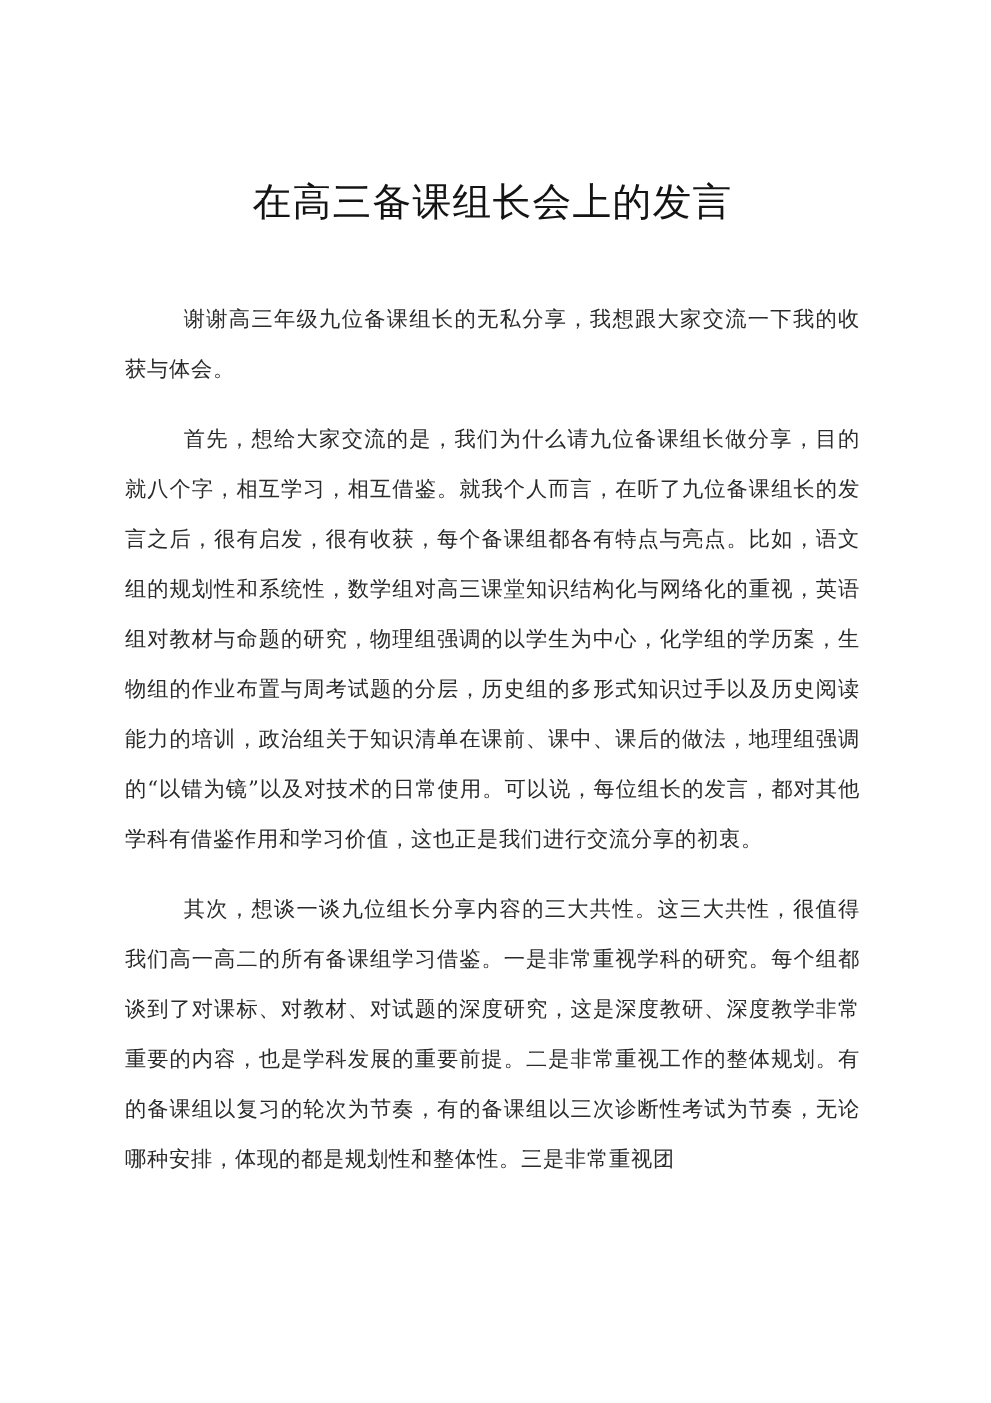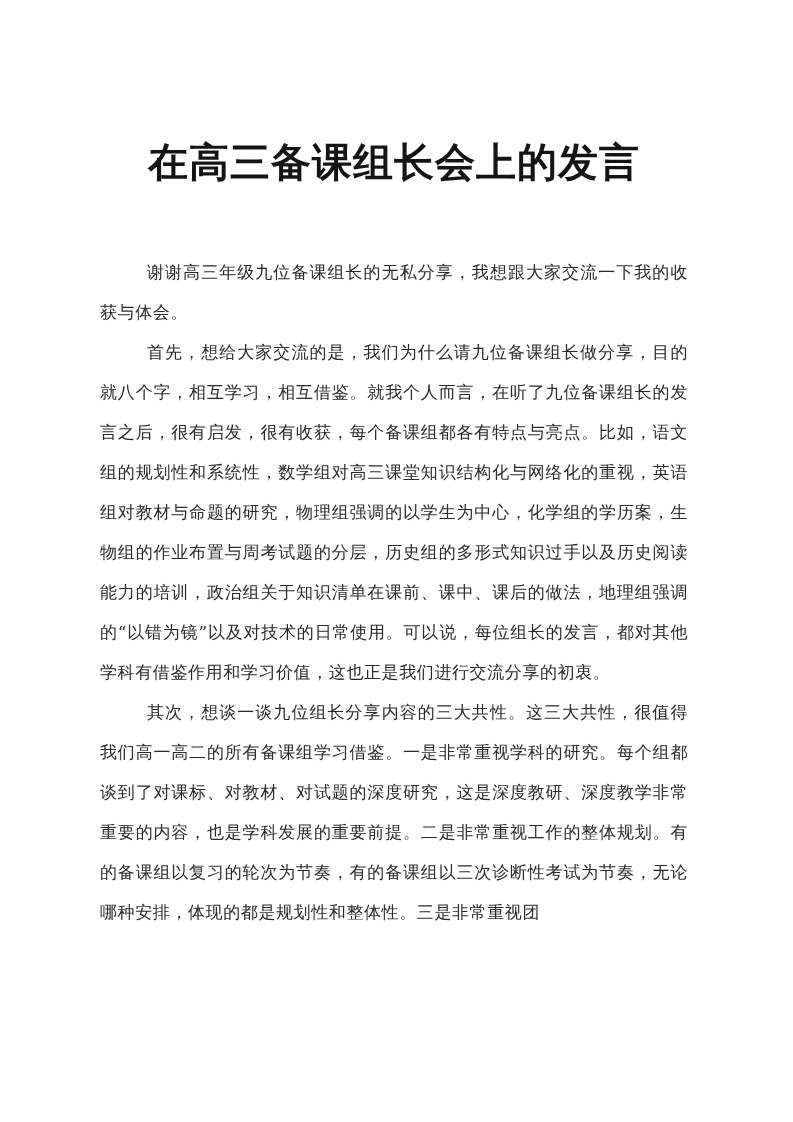--- a/index.html
+++ b/index.html
@@ -25,44 +25,44 @@
   }
 
   .doc-body {
     position: absolute;
     left: 100px;
     top: 140px;
     width: 588px;
   }
 
   .doc-title {
-    font-size: 40px;
-    font-weight: bold;
+    font-size: 31px;
+    font-weight: normal;
     line-height: 44px;
     text-align: center;
     color: #141414;
     letter-spacing: 1px;
-    margin: 0 0 68px 0;
+    margin: 0 0 52px 0;
     font-family: "DejaVu Sans", "Liberation Sans", sans-serif;
   }
 
   .para {
     font-size: 17px;
     line-height: 40px;
     color: #2a2a2a;
     text-align: justify;
     text-justify: inter-ideograph;
     text-indent: 47px;
     margin: 0;
     letter-spacing: 0.6px;
     word-break: break-all;
   }
 
   .para + .para {
-    margin-top: 0;
+    margin-top: 16px;
   }
 </style>
 </head>
 <body>
 
 <div class="page">
   <div class="doc-body">
 
     <h1 class="doc-title">在高三备课组长会上的发言</h1>
 

